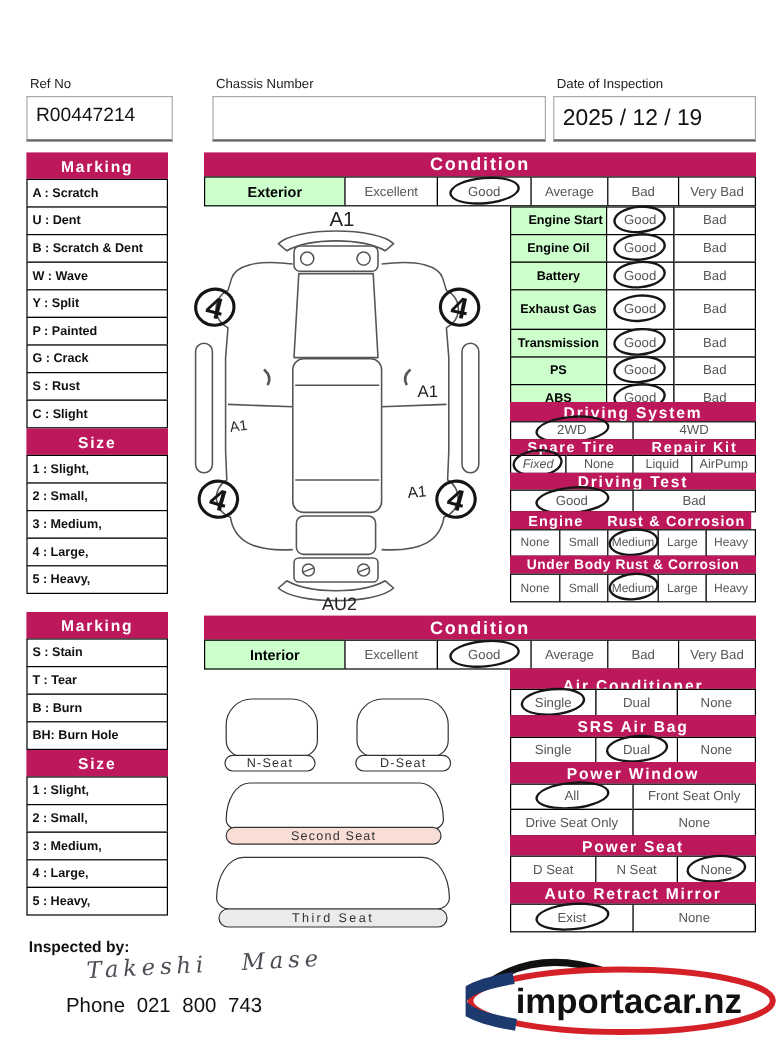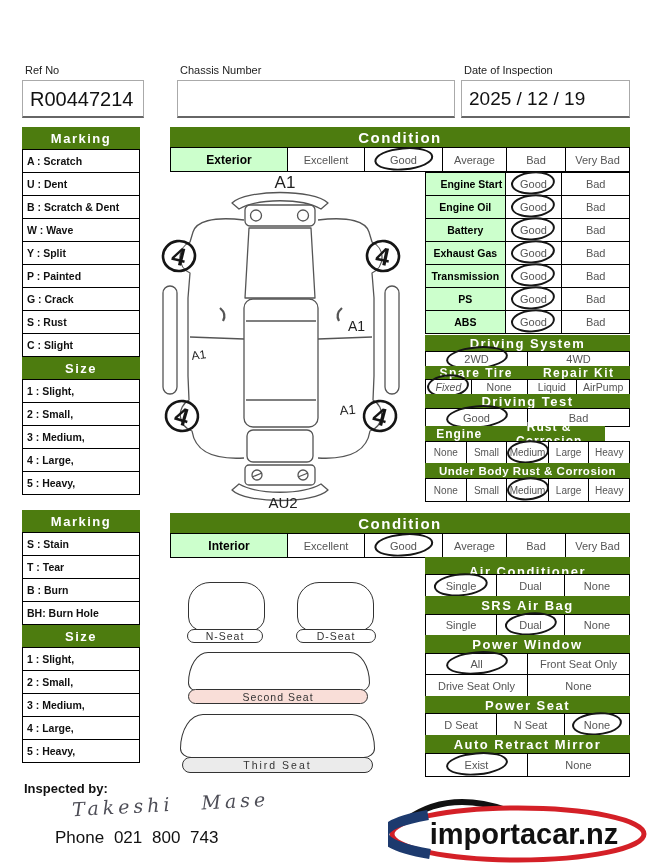--- a/index.html
+++ b/index.html
@@ -3,22 +3,22 @@
 <meta charset="utf-8">
 <style>
   html,body{margin:0;padding:0;background:#fff;}
   .sheet{position:relative;width:650px;height:865px;background:#fff;overflow:hidden;
          font-family:"Liberation Sans",sans-serif;color:#111;}
   .abs{position:absolute;box-sizing:border-box;}
   .title{left:0;top:10px;width:100%;text-align:center;font-size:27px;font-weight:bold;
          letter-spacing:2px;word-spacing:22px;}
   .flabel{font-size:11px;color:#222;}
   .fbox{border:1px solid #aaa;border-bottom:2px solid #666;background:#fff;}
-  .fval{font-size:20px;padding:7px 4px 0 7px;white-space:nowrap;}
-  .bar{background:#4d7c0f;color:#fff;font-weight:bold;display:flex;align-items:center;
+  .fval{font-size:16px;padding:7px 4px 0 7px;white-space:nowrap;}
+  .bar{background:#be185d;color:#fff;font-weight:bold;display:flex;align-items:center;
        justify-content:center;letter-spacing:1.5px;font-size:13px;}
   .row{display:flex;}
   .cell{border:1px solid #000;margin-left:-1px;background:#fff;color:#555;font-size:11px;
         display:flex;align-items:center;justify-content:center;box-sizing:border-box;white-space:nowrap;}
   .cell:first-child{margin-left:0;}
   .cell.green{background:#ccffcc;color:#000;font-weight:bold;text-align:center;}
   .cell.big{font-size:12px;}
   .lrow{border:1px solid #000;margin-top:-1px;height:24px;display:flex;align-items:center;
         padding-left:4px;font-size:10.5px;font-weight:bold;background:#fff;box-sizing:border-box;white-space:nowrap;}
   .lbar{height:23px;}
@@ -92,21 +92,21 @@
     <div class="row" style="height:24px;margin-top:-1px;">
       <div class="cell green" style="width:81px;font-size:10.5px;">Engine Oil</div>
       <div class="cell circled" style="width:58px;">Good</div>
       <div class="cell" style="width:69px;">Bad</div>
     </div>
     <div class="row" style="height:24px;margin-top:-1px;">
       <div class="cell green" style="width:81px;font-size:10.5px;">Battery</div>
       <div class="cell circled" style="width:58px;">Good</div>
       <div class="cell" style="width:69px;">Bad</div>
     </div>
-    <div class="row" style="height:24px;margin-top:-1px;">
+    <div class="row" style="height:34px;margin-top:-1px;">
       <div class="cell green" style="width:81px;font-size:10.5px;">Exhaust Gas</div>
       <div class="cell circled" style="width:58px;">Good</div>
       <div class="cell" style="width:69px;">Bad</div>
     </div>
     <div class="row" style="height:24px;margin-top:-1px;">
       <div class="cell green" style="width:81px;font-size:10.5px;">Transmission</div>
       <div class="cell circled" style="width:58px;">Good</div>
       <div class="cell" style="width:69px;">Bad</div>
     </div>
     <div class="row" style="height:24px;margin-top:-1px;">
@@ -134,21 +134,21 @@
     <div class="cell circled" style="width:47px;font-size:10.5px;font-style:italic;">Fixed</div>
     <div class="cell" style="width:57px;font-size:10.5px;">None</div>
     <div class="cell" style="width:51px;font-size:10.5px;">Liquid</div>
     <div class="cell" style="width:54px;font-size:10.5px;">AirPump</div>
   </div>
   <div class="abs bar" style="left:425px;top:394px;width:205px;height:15px;">Driving Test</div>
   <div class="abs row" style="left:425px;top:408px;width:205px;height:19px;">
     <div class="cell circled" style="width:103px;">Good</div>
     <div class="cell" style="width:103px;">Bad</div>
   </div>
-  <div class="abs bar" style="left:425px;top:426px;width:180px;height:16px;font-size:12px;letter-spacing:1px;">
+  <div class="abs bar" style="left:425px;top:426px;width:201px;height:16px;font-size:12px;letter-spacing:1px;">
     <span style="width:38%;text-align:center;">Engine</span>
     <span style="width:62%;text-align:center;">Rust &amp; Corrosion</span>
   </div>
   <div class="abs row" style="left:425px;top:441px;width:205px;height:23px;">
     <div class="cell" style="width:42px;font-size:10px;">None</div>
     <div class="cell" style="width:42px;font-size:10px;">Small</div>
     <div class="cell circled" style="width:43px;font-size:10px;">Medium</div>
     <div class="cell" style="width:42px;font-size:10px;">Large</div>
     <div class="cell" style="width:42px;font-size:10px;">Heavy</div>
   </div>

